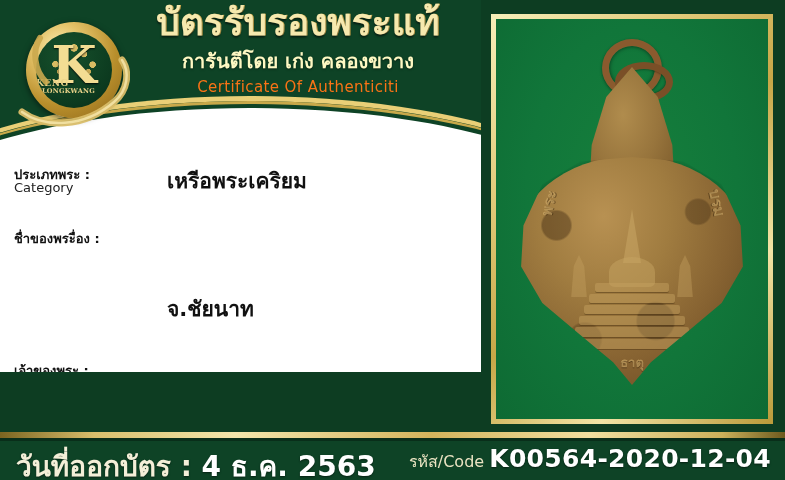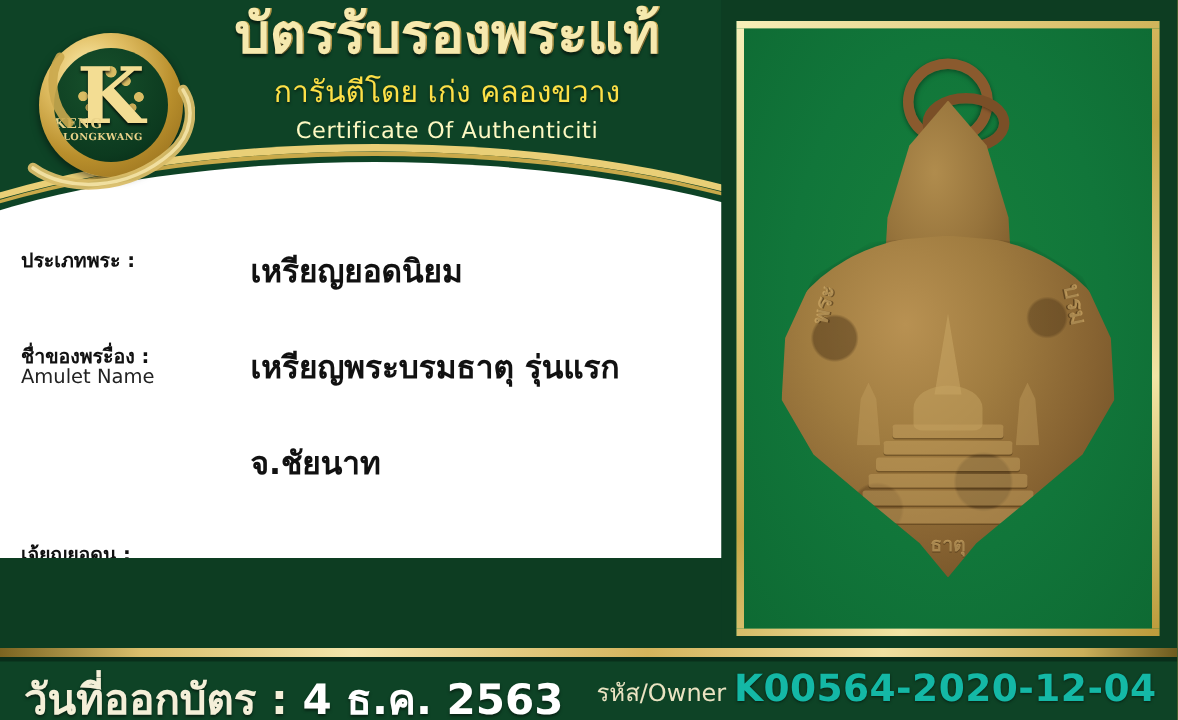--- a/index.html
+++ b/index.html
@@ -44,25 +44,25 @@
 
   
   #header-text{position:absolute;left:118px;top:4px;width:360px;text-align:center;}
   .title-th{
     font-size:37px;font-weight:bold;color:#f6e9ae;line-height:1.05;
     letter-spacing:0px;
     text-shadow:0 2px 2px rgba(0,0,0,.55), 1px 0 0 #caa94e;
     white-space:nowrap;
   }
   .subtitle-th{
-    margin-top:2px;font-size:20px;font-weight:normal;color:#fde047;
+    margin-top:2px;font-size:20px;font-weight:bold;color:#fef9c3;
     text-shadow:0 1px 2px rgba(0,0,0,.5);white-space:nowrap;
   }
   .subtitle-en{
-    margin-top:1px;font-size:15px;color:#fef9c3;letter-spacing:.4px;
+    margin-top:1px;font-size:15px;color:#f97316;letter-spacing:.4px;
     white-space:nowrap;
   }
 
   
   #logo{
     position:absolute;left:18px;top:16px;width:112px;height:118px;
   }
   .logo-ring{
     position:absolute;left:8px;top:6px;width:96px;height:96px;border-radius:50%;
     background:
@@ -134,21 +134,21 @@
     color:#f4efd8;white-space:nowrap;text-shadow:0 1px 2px rgba(0,0,0,.5);
   }
   #issue-date .dval{color:#ffffff;}
   #code-wrap{
     position:absolute;right:14px;top:12px;white-space:nowrap;
   }
   #code-label{
     font-size:16px;color:#eae3c2;vertical-align:baseline;
   }
   #code-value{
-    font-size:25px;font-weight:bold;color:#14b8a6;letter-spacing:.3px;
+    font-size:25px;font-weight:bold;color:#ffffff;letter-spacing:.3px;
     vertical-align:baseline;text-shadow:0 1px 2px rgba(0,0,0,.55);
   }
 
   
   #photo-panel{
     position:absolute;left:481px;top:0;width:304px;height:432px;
     background:#0d3d22;
   }
   #photo-frame{
     position:absolute;left:10px;top:14px;right:12px;bottom:8px;
@@ -283,32 +283,31 @@
       </div>
       <svg class="logo-swirl" viewBox="0 0 112 118">
         <path d="M4,96 C26,112 66,112 96,86 C110,74 112,56 104,44" fill="none" stroke="#d9bd68" stroke-width="7" stroke-linecap="round" opacity=".95"></path>
         <path d="M4,96 C26,112 66,112 96,86 C110,74 112,56 104,44" fill="none" stroke="#f4e3a6" stroke-width="2.4" stroke-linecap="round" opacity=".9"></path>
         <path d="M22,22 C14,34 16,54 28,66" fill="none" stroke="#caa94e" stroke-width="6" stroke-linecap="round" opacity=".9"></path>
       </svg>
     </div>
 
     <div class="field" style="top:168px">
       <div class="lbl-th">ประเภทพระ :</div>
-    </div>
-    <div class="val" style="left:167px;top:168px">เหรียญยอดนิยม</div>
+      <div class="lbl-en">Category</div>
+    </div>
+    <div class="val" style="left:167px;top:168px">เหรีอพระเคริยม</div>
 
     <div class="field" style="top:232px">
       <div class="lbl-th">ชื่าของพระื่อง :</div>
-      <div class="lbl-en">Amulet Name</div>
-    </div>
-    <div class="val" style="left:167px;top:232px">เหรียญพระบรมธาตุ รุ่นแรก</div>
+    </div>
     <div class="val" style="left:167px;top:296px">จ.ชัยนาท</div>
 
     <div class="field" style="top:364px">
-      <div class="lbl-th">เจ้ยญยอดน :</div>
+      <div class="lbl-th">เจ้าของพระ :</div>
       <div class="lbl-en">Amulet</div>
     </div>
 
   </div>
 
   <div id="photo-panel">
     <div id="photo-frame">
       <div id="photo-inner">
 
         <div id="amulet">
@@ -340,18 +339,18 @@
   </div>
 
   <div id="footer">
     <div id="footer-gold"></div>
     <div id="footer-shadow"></div>
     <div id="issue-date">
       <span>วันที่ออกบัตร :</span>
       <span class="dval">4 ธ.ค. 2563</span>
     </div>
     <div id="code-wrap">
-      <span id="code-label">รหัส/Owner</span>
+      <span id="code-label">รหัส/Code</span>
       <span id="code-value">K00564-2020-12-04</span>
     </div>
   </div>
 
 </div>
 
 </body></html>

